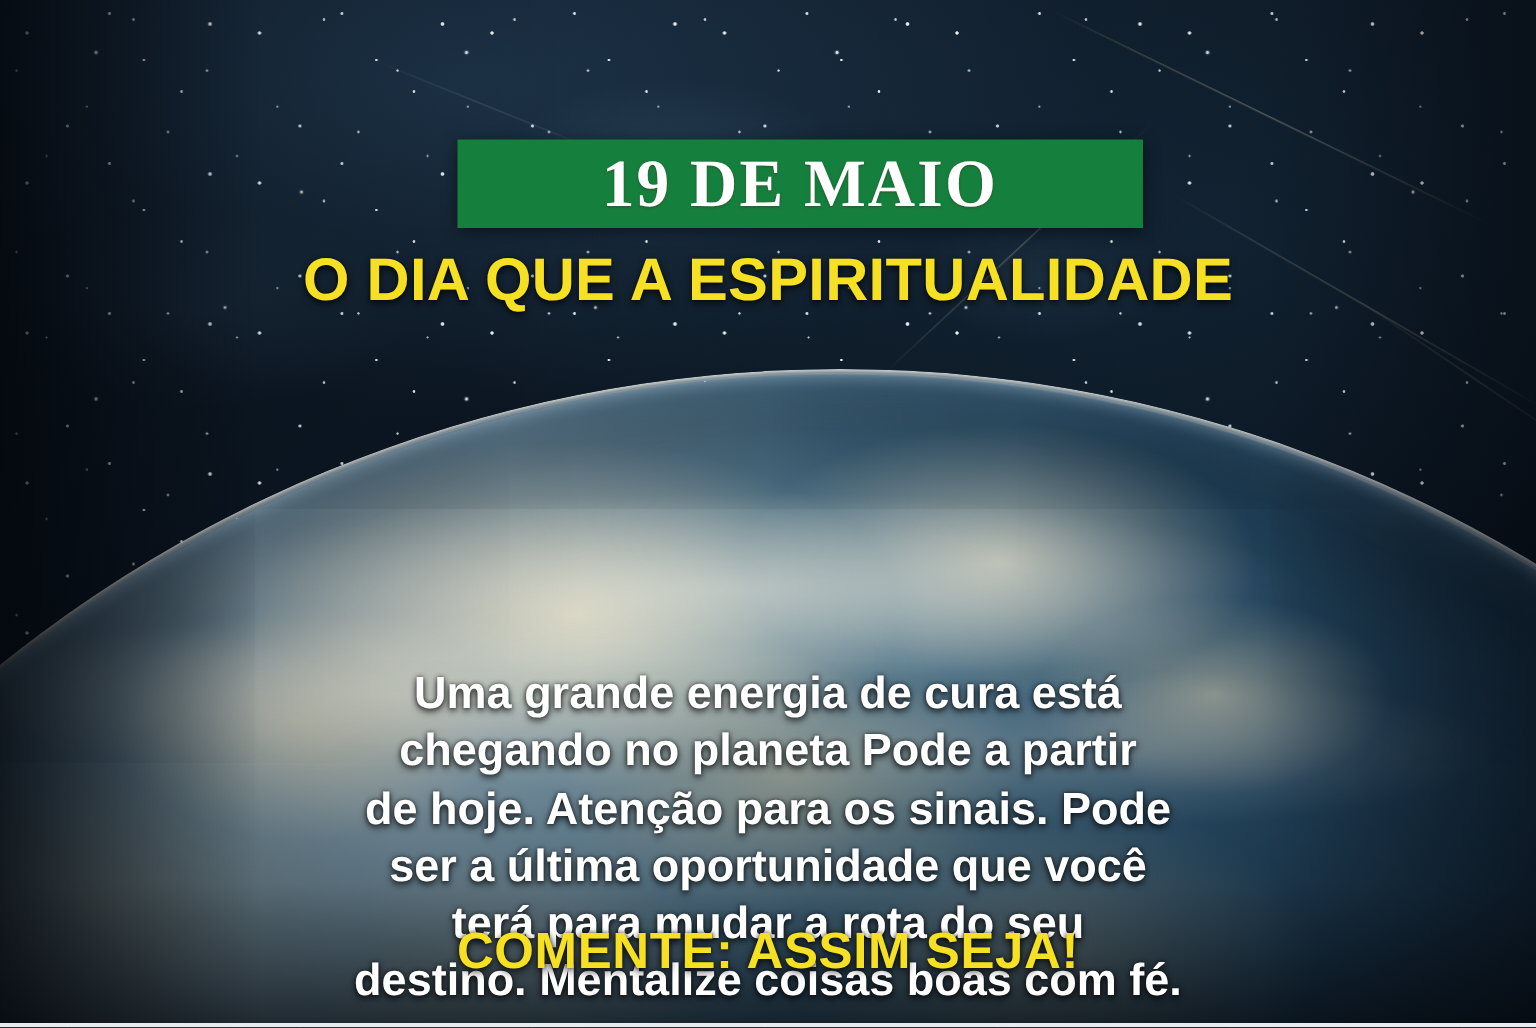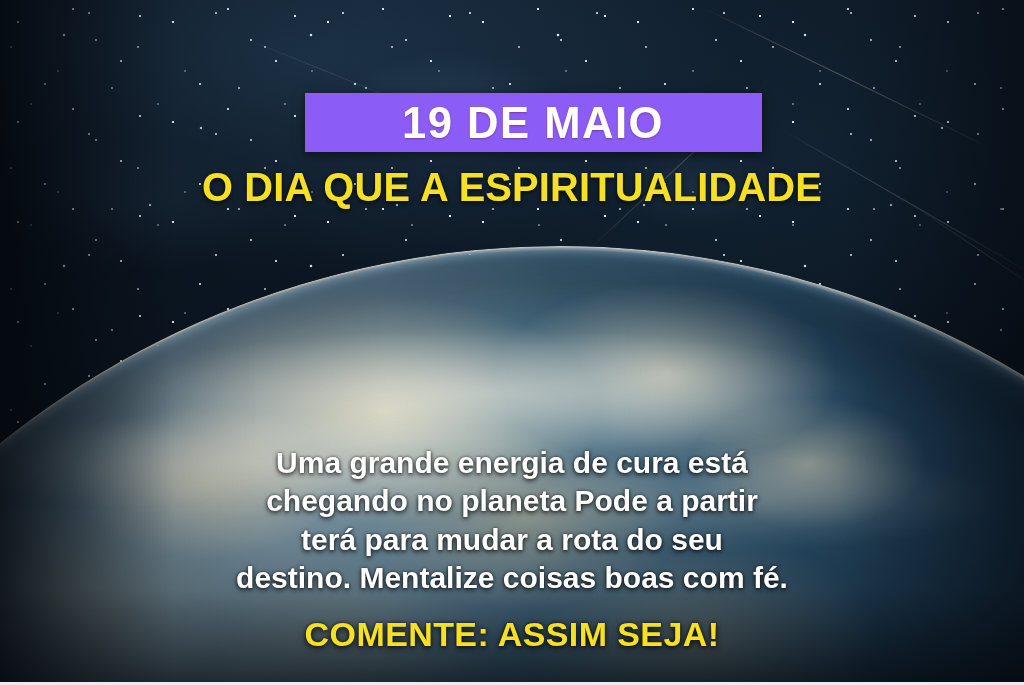--- a/index.html
+++ b/index.html
@@ -299,31 +299,33 @@
   <div class="earth-wrap">
     <div class="earth"></div>
     <div class="earth-clouds"></div>
     <div class="earth-rim"></div>
   </div>
 
   <div class="vignette"></div>
 
   <div class="content">
 
-    <div class="date-banner" style="background: #8b5cf6;">
+    <div class="date-banner" style="background: #15803d; font-family: Liberation Serif, serif;">
       <span class="date-text" style="color: rgb(255, 255, 255);">19 DE MAIO</span>
     </div>
 
     <div class="headline" style="color: rgb(245, 224, 36);">
       <span class="hl-line">O DIA QUE A ESPIRITUALIDADE</span>
     </div>
 
     <div class="body-copy" style="color: rgb(255, 255, 255);">
       <span class="bc-line">Uma grande energia de cura está</span>
       <span class="bc-line">chegando no planeta Pode a partir</span>
+      <span class="bc-line">de hoje. Atenção para os sinais. Pode</span>
+      <span class="bc-line">ser a última oportunidade que você</span>
       <span class="bc-line">terá para mudar a rota do seu</span>
       <span class="bc-line">destino. Mentalize coisas boas com fé.</span>
     </div>
 
     <div class="cta" style="color: rgb(245, 224, 36);">COMENTE: ASSIM SEJA!</div>
   </div>
 
   <div class="bottom-strip" style="background: rgb(233, 236, 239);"></div>
 </div>
 

